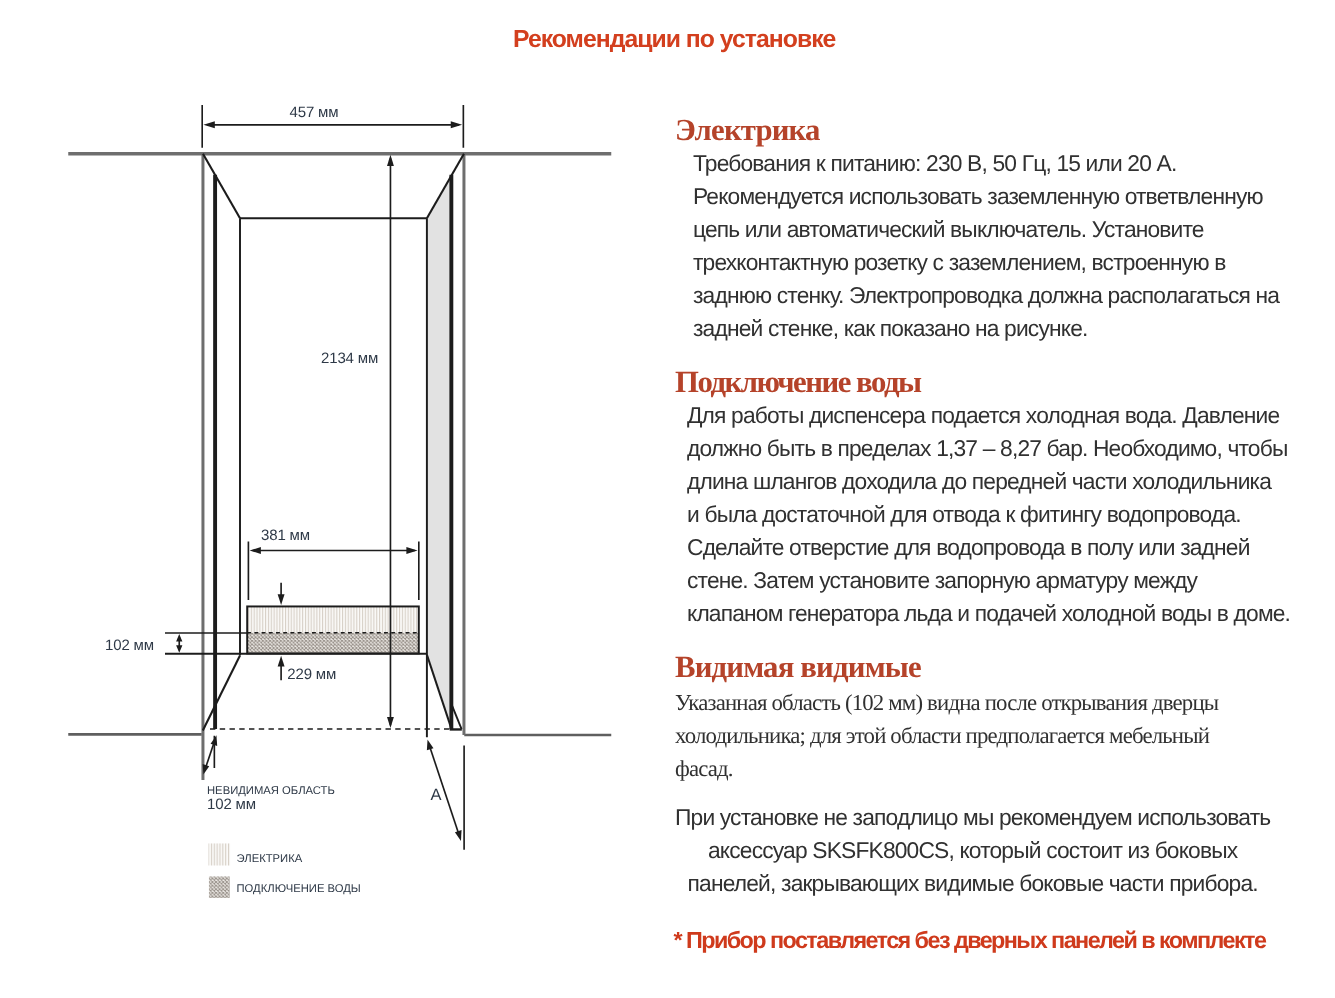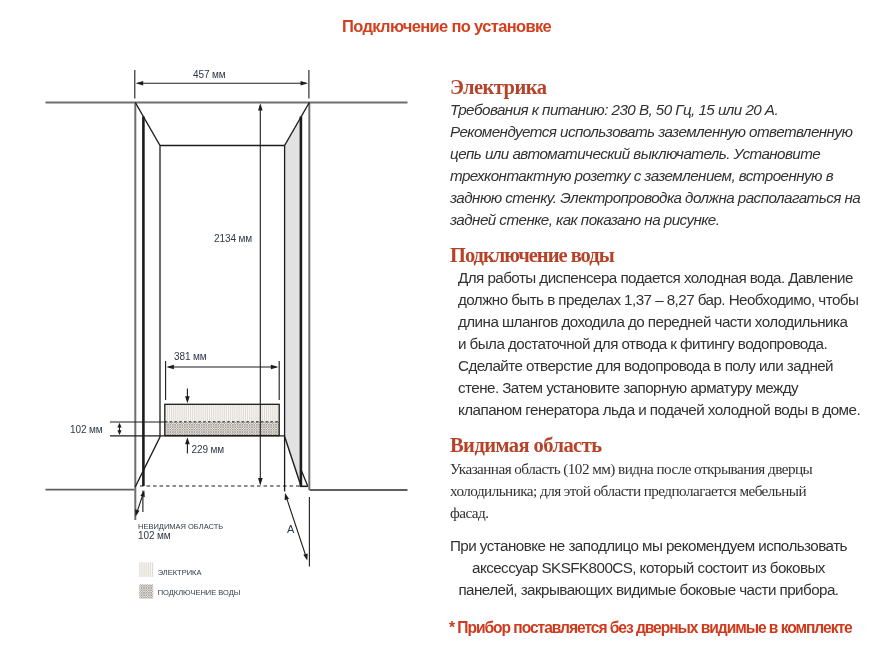--- a/index.html
+++ b/index.html
@@ -8,21 +8,21 @@
   .abs{position:absolute;}
   .title{font-weight:bold;font-size:16.5px;color:#d33f1e;letter-spacing:-0.65px;}
   .h{font-family:"Liberation Serif",serif;font-weight:bold;font-size:20.5px;
      color:#b5432a;letter-spacing:-0.55px;}
   .p{font-size:15.2px;line-height:22px;color:#313131;letter-spacing:-0.55px;white-space:nowrap;}
   .note{font-weight:bold;font-size:15.6px;color:#cf3a1c;letter-spacing:-1.05px;white-space:nowrap;}
 </style>
 </head>
 <body>
 
-<div class="abs title" style="left:342px;top:17px;">Подключение по установке</div>
+<div class="abs title" style="left:342px;top:17px;">Рекомендации по установке</div>
 
 <svg class="abs" style="left:0;top:0;" width="890" height="665" viewBox="0 0 890 665">
   <defs>
     <pattern id="hatchV" width="1.9" height="4" patternUnits="userSpaceOnUse">
       <rect width="1.9" height="4" fill="#fbfaf8"></rect>
       <rect x="0" width="0.75" height="4" fill="#d7d0c7"></rect>
     </pattern>
     <pattern id="hatchX" width="2.4" height="2.4" patternUnits="userSpaceOnUse">
       <rect width="2.4" height="2.4" fill="#f3f0ec"></rect>
       <path d="M0,0 L2.4,2.4 M2.4,0 L0,2.4" stroke="#968f88" stroke-width="0.66"></path>
@@ -133,40 +133,40 @@
 
   <text x="157.7" y="574.5" font-size="7.5" fill="#2e3947" letter-spacing="0">ЭЛЕКТРИКА</text>
 
   <rect x="139.3" y="584.3" width="13.9" height="14.3" fill="url(#hatchX)"></rect>
 
   <text x="157.7" y="594.5" font-size="7.5" fill="#2e3947" letter-spacing="0">ПОДКЛЮЧЕНИЕ ВОДЫ</text>
 </svg>
 
 <div class="abs h" style="left:450px;top:76px;">Электрика</div>
 
-<div class="abs p" style="left:450px;top:99px;font-style:italic;">Требования к питанию: 230 В, 50 Гц, 15 или 20 А.<br>
+<div class="abs p" style="left:462px;top:99px;">Требования к питанию: 230 В, 50 Гц, 15 или 20 А.<br>
 Рекомендуется использовать заземленную ответвленную<br>
 цепь или автоматический выключатель. Установите<br>
 трехконтактную розетку с заземлением, встроенную в<br>
 заднюю стенку. Электропроводка должна располагаться на<br>
 задней стенке, как показано на рисунке.</div>
 
 <div class="abs h" style="left:450px;top:244px;letter-spacing:-1px;">Подключение воды</div>
 
 <div class="abs p" style="left:458px;top:267px;">Для работы диспенсера подается холодная вода. Давление<br>
 должно быть в пределах 1,37 – 8,27 бар. Необходимо, чтобы<br>
 длина шлангов доходила до передней части холодильника<br>
 и была достаточной для отвода к фитингу водопровода.<br>
 Сделайте отверстие для водопровода в полу или задней<br>
 стене. Затем установите запорную арматуру между<br>
 клапаном генератора льда и подачей холодной воды в доме.</div>
 
-<div class="abs h" style="left:450px;top:434px;">Видимая область</div>
+<div class="abs h" style="left:450px;top:434px;">Видимая видимые</div>
 
 <div class="abs p" style="left:450px;top:458px;font-family:Liberation Serif, serif;">Указанная область (102 мм) видна после открывания дверцы<br>
 холодильника; для этой области предполагается мебельный<br>
 фасад.</div>
 
 <div class="abs p" style="left:450px;top:535px;text-align:center;">При установке не заподлицо мы рекомендуем использовать<br>
 аксессуар SKSFK800CS, который состоит из боковых<br>
 панелей, закрывающих видимые боковые части прибора.</div>
 
-<div class="abs note" style="left:449px;top:619px;">* Прибор поставляется без дверных видимые в комплекте</div>
+<div class="abs note" style="left:449px;top:619px;">* Прибор поставляется без дверных панелей в комплекте</div>
 
 </body></html>

